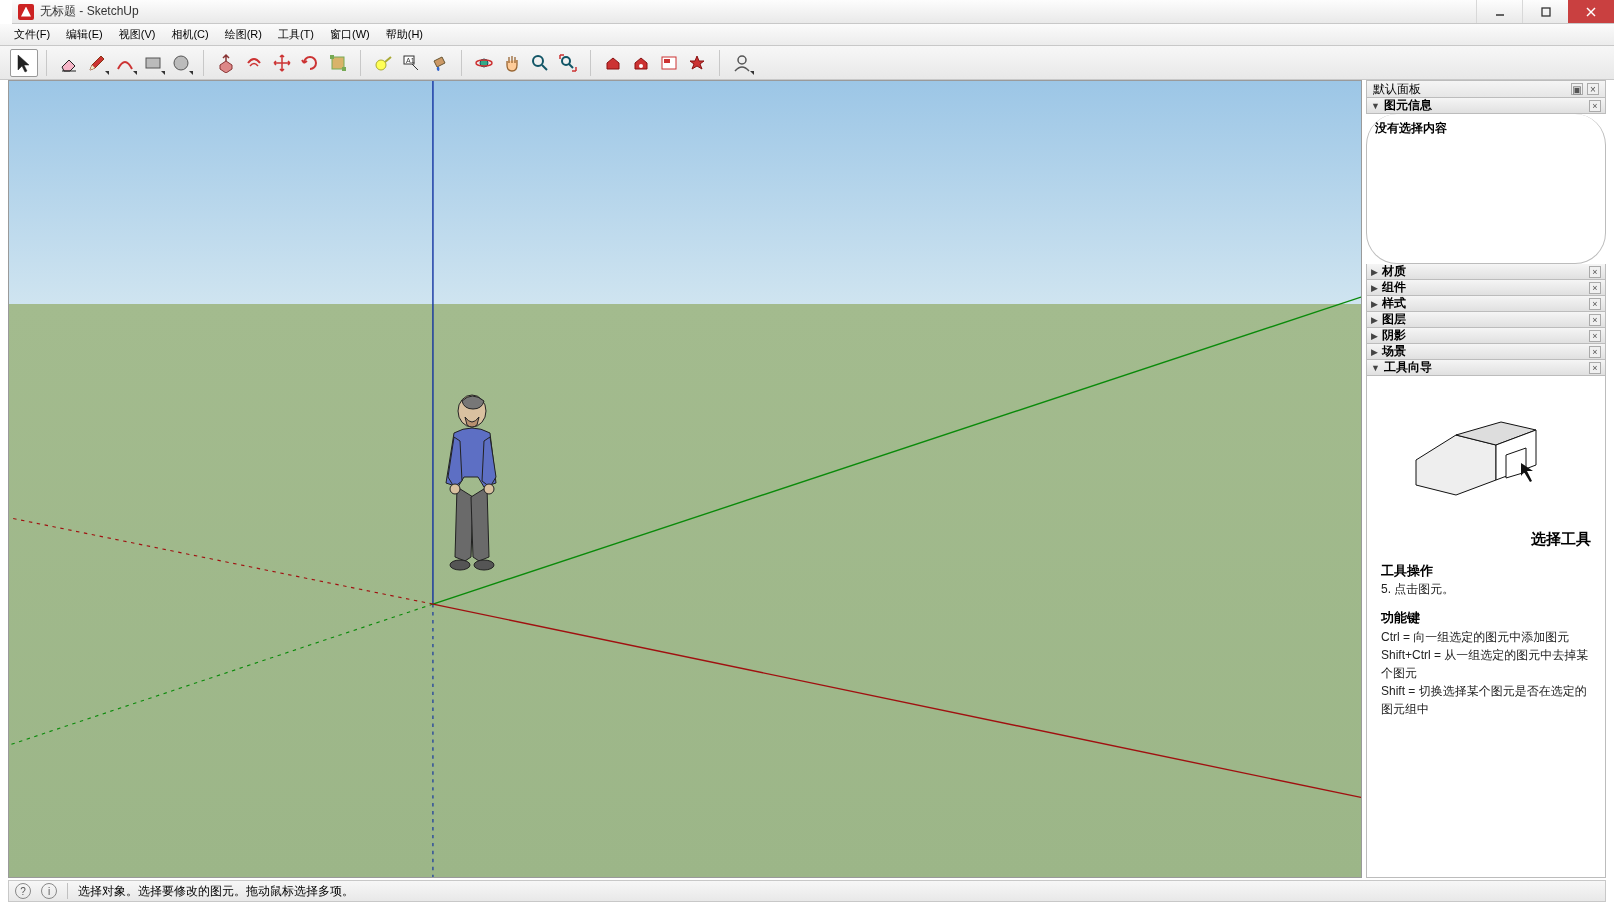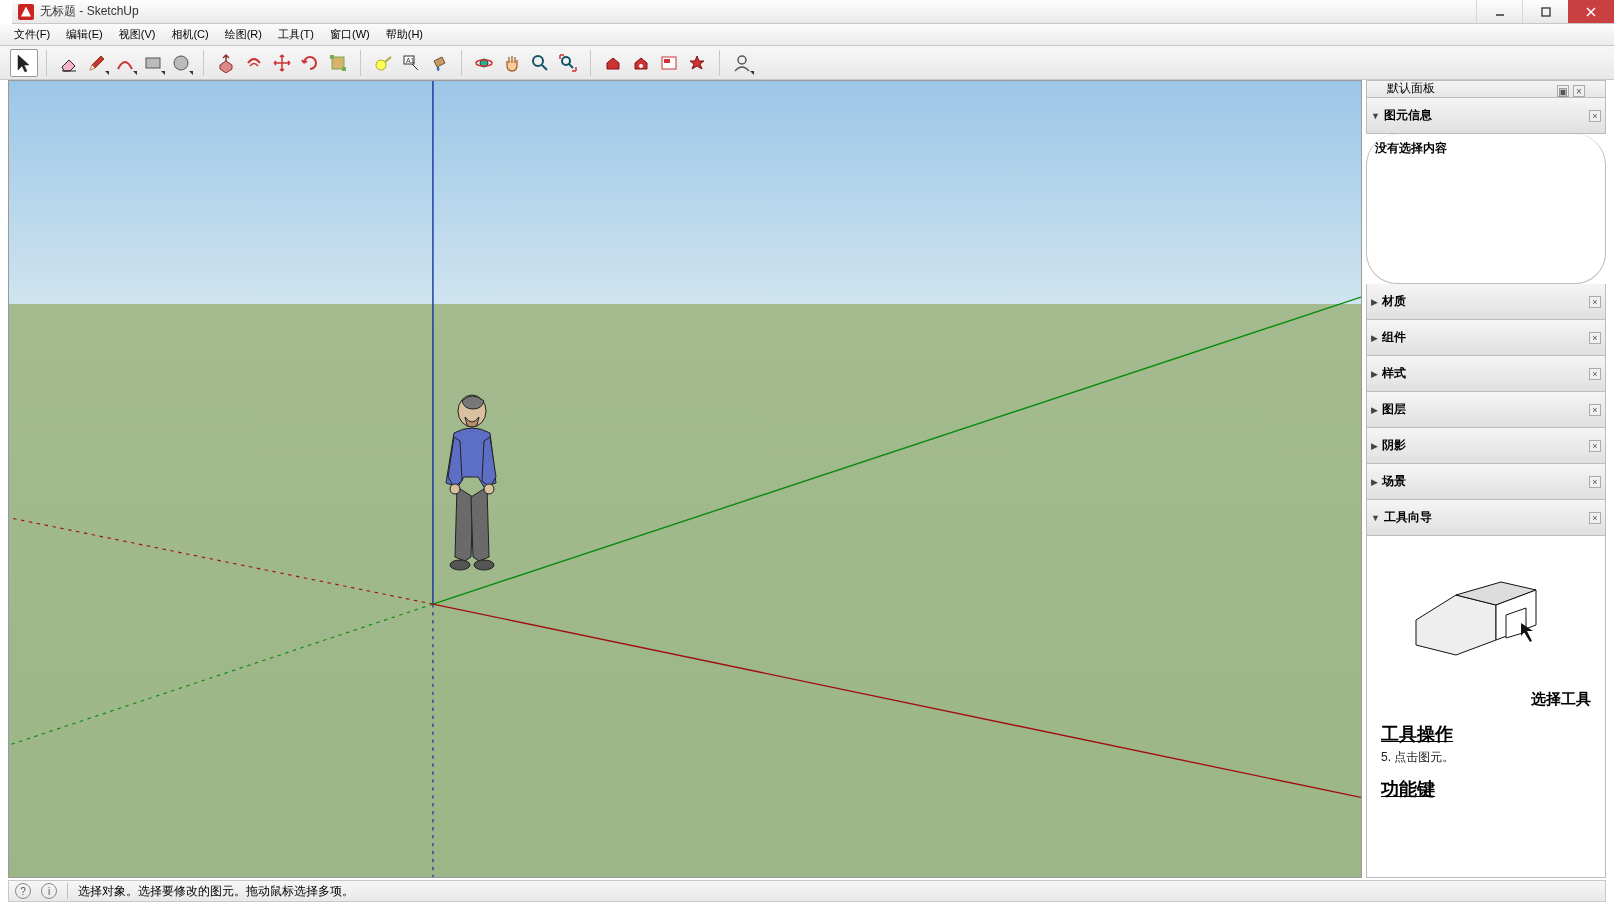--- a/index.html
+++ b/index.html
@@ -34,32 +34,32 @@
 
 
 .workarea { position:absolute; top:80px; bottom:26px; left:8px; right:8px; display:flex; }
 .viewport { flex:1; position:relative; border:1px solid #9a9a9a; overflow:hidden; }
 .sky { position:absolute; inset:0; background:linear-gradient(#9cc6e6,#cfe4f0 28%, #a3bb8e 28%, #9cb688); }
 .axes svg { position:absolute; inset:0; width:100%; height:100%; }
 .figure { position:absolute; left:418px; top:312px; width:90px; }
 
 
 .rightpanel { width:240px; margin-left:4px; display:flex; flex-direction:column; font-size:12px; }
-.tray-title { height:18px; background:linear-gradient(#f5f5f5,#e6e6e6); border:1px solid #bcbcbc; display:flex; align-items:flex-end; padding:0 20px; justify-content:space-between; }
+.tray-title { height:18px; background:linear-gradient(#f5f5f5,#e6e6e6); border:1px solid #bcbcbc; display:flex; align-items:center; padding:0 6px; justify-content:space-between; }
 .tray-title .tray-ctrls { display:flex; gap:4px; }
 .tray-title .tray-ctrls span { width:12px; height:12px; display:inline-flex; align-items:center; justify-content:center; font-size:10px; color:#555; border:1px solid #aaa; background:#f0f0f0; }
-.panel-hd { height:36px; background:linear-gradient(#f5f5f5,#e0e0e0); border:1px solid #bcbcbc; border-top:none; display:flex; align-items:center; padding:0 4px; justify-content:space-between; cursor:default; }
+.panel-hd { height:16px; background:linear-gradient(#f5f5f5,#e0e0e0); border:1px solid #bcbcbc; border-top:none; display:flex; align-items:center; padding:0 4px; justify-content:space-between; cursor:default; }
 .panel-hd .arrow { font-size:9px; margin-right:4px; color:#444; }
 .panel-hd .xbox { width:12px; height:12px; border:1px solid #aaa; background:#f0f0f0; font-size:9px; display:inline-flex; align-items:center; justify-content:center; color:#555; }
 .panel-body { border:1px solid #bcbcbc; border-top:none; background:#fff; padding:6px 8px; }
 .entity-body { height:150px; font-weight:bold;border-radius:31px; }
 .instructor-body { flex:1; overflow:hidden; padding:10px 14px; font-size:12px; line-height:1.5; }
 .instructor-body .diagram { display:flex; justify-content:center; padding:14px 0 20px; }
 .instructor-body h3 { font-size:15px; font-weight:bold; margin-top:8px;text-align:right; }
-.instructor-body h4 { font-size:18px; font-weight:bold; margin-top:10px;text-decoration:underline; }
+.instructor-body h4 { font-size:13px; font-weight:bold; margin-top:10px; }
 .instructor-body p { font-size:12px; color:#222; }
 
 
 .statusbar { position:absolute; bottom:2px; left:8px; right:8px; height:22px; background:linear-gradient(#f7f7f7,#e8e8e8); border:1px solid #c8c8c8; display:flex; align-items:center; font-size:12px; padding:0 6px; gap:10px; }
 .statusbar .sb-icon { width:16px; height:16px; border:1px solid #888; border-radius:50%; display:inline-flex; align-items:center; justify-content:center; font-size:10px; color:#555; }
 </style>
 </head>
 <body>
 
 <div class="titlebar">
@@ -341,20 +341,23 @@
             <path d="M50 35 L90 45 L130 30 L95 22 Z" fill="#ddd" stroke="#111"></path>
             <path d="M90 45 L130 30 L130 65 L90 80 Z" fill="#fff" stroke="#111"></path>
             <path d="M100 55 L120 48 L120 72 L100 78 Z" fill="#fff" stroke="#111"></path>
             <path d="M118 72 l6 10 l2 -1 l-5 -10 l6 0 l-12 -8 l0 13 z" fill="#111"></path>
           </svg>
         </div>
         <h3>选择工具</h3>
         <h4>工具操作</h4>
         <p>5. 点击图元。</p>
         <h4>功能键</h4>
+        <p style="white-space:pre-line">Ctrl = 向一组选定的图元中添加图元
+Shift+Ctrl = 从一组选定的图元中去掉某个图元
+Shift = 切换选择某个图元是否在选定的图元组中</p>
       </div>
     </div>
 </div>
 
 <div class="statusbar">
   <span class="sb-icon">?</span>
   <span class="sb-icon">i</span>
   <span style="width:1px;height:16px;background:#c0c0c0;"></span>
   <span>选择对象。选择要修改的图元。拖动鼠标选择多项。</span>
 </div>

